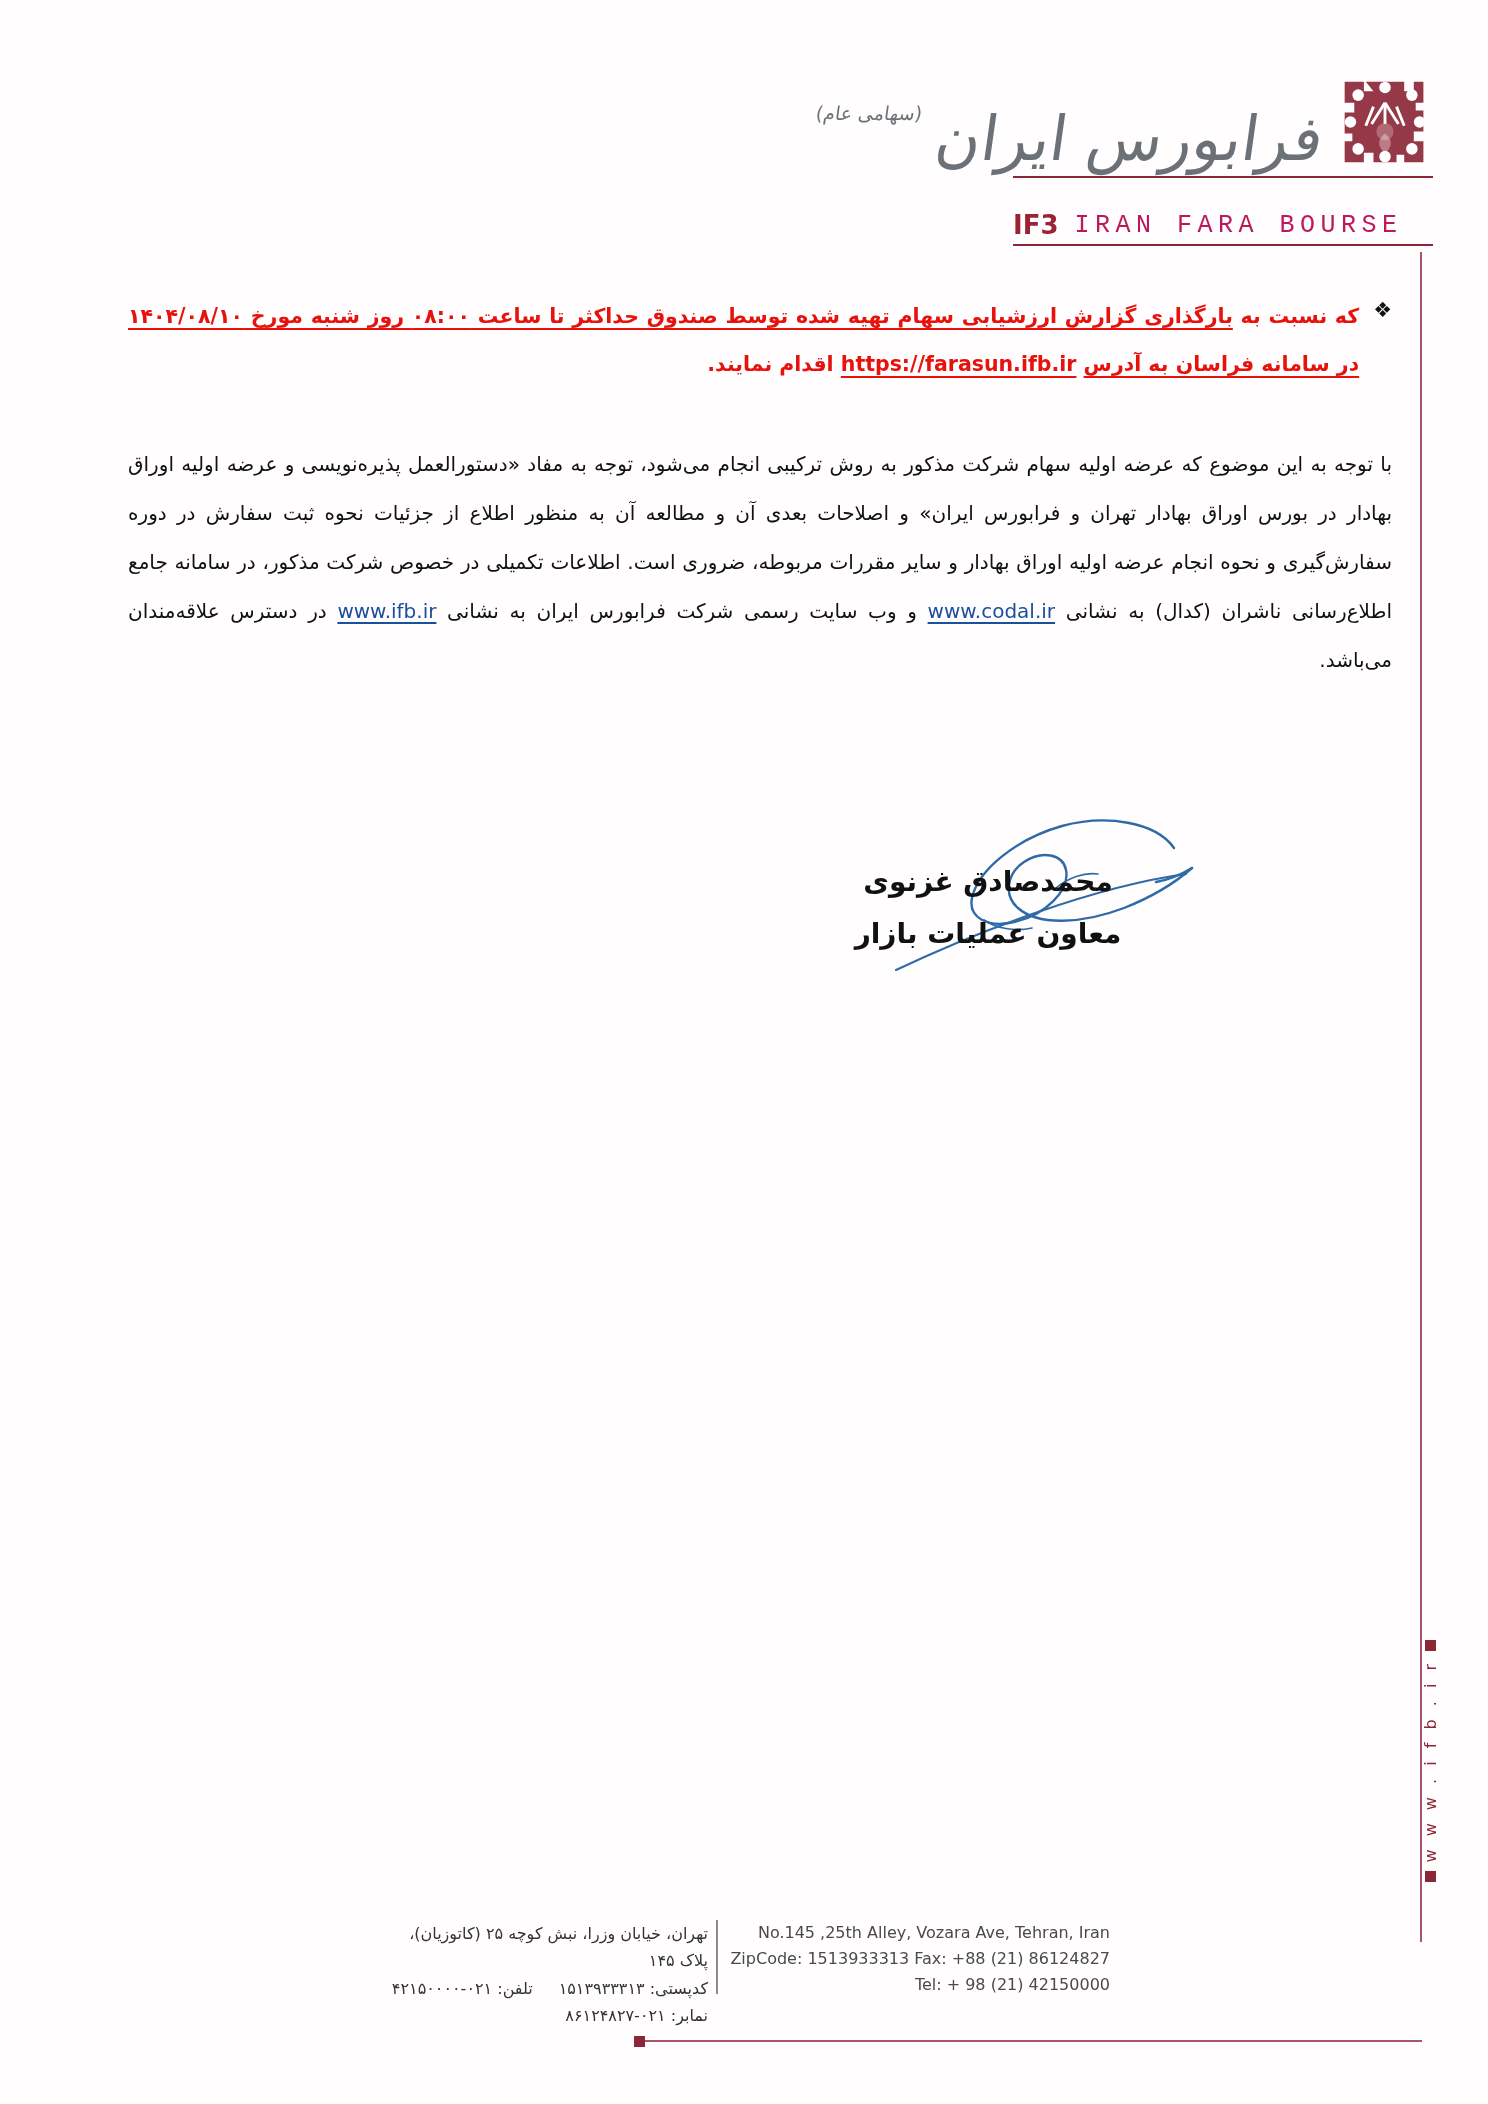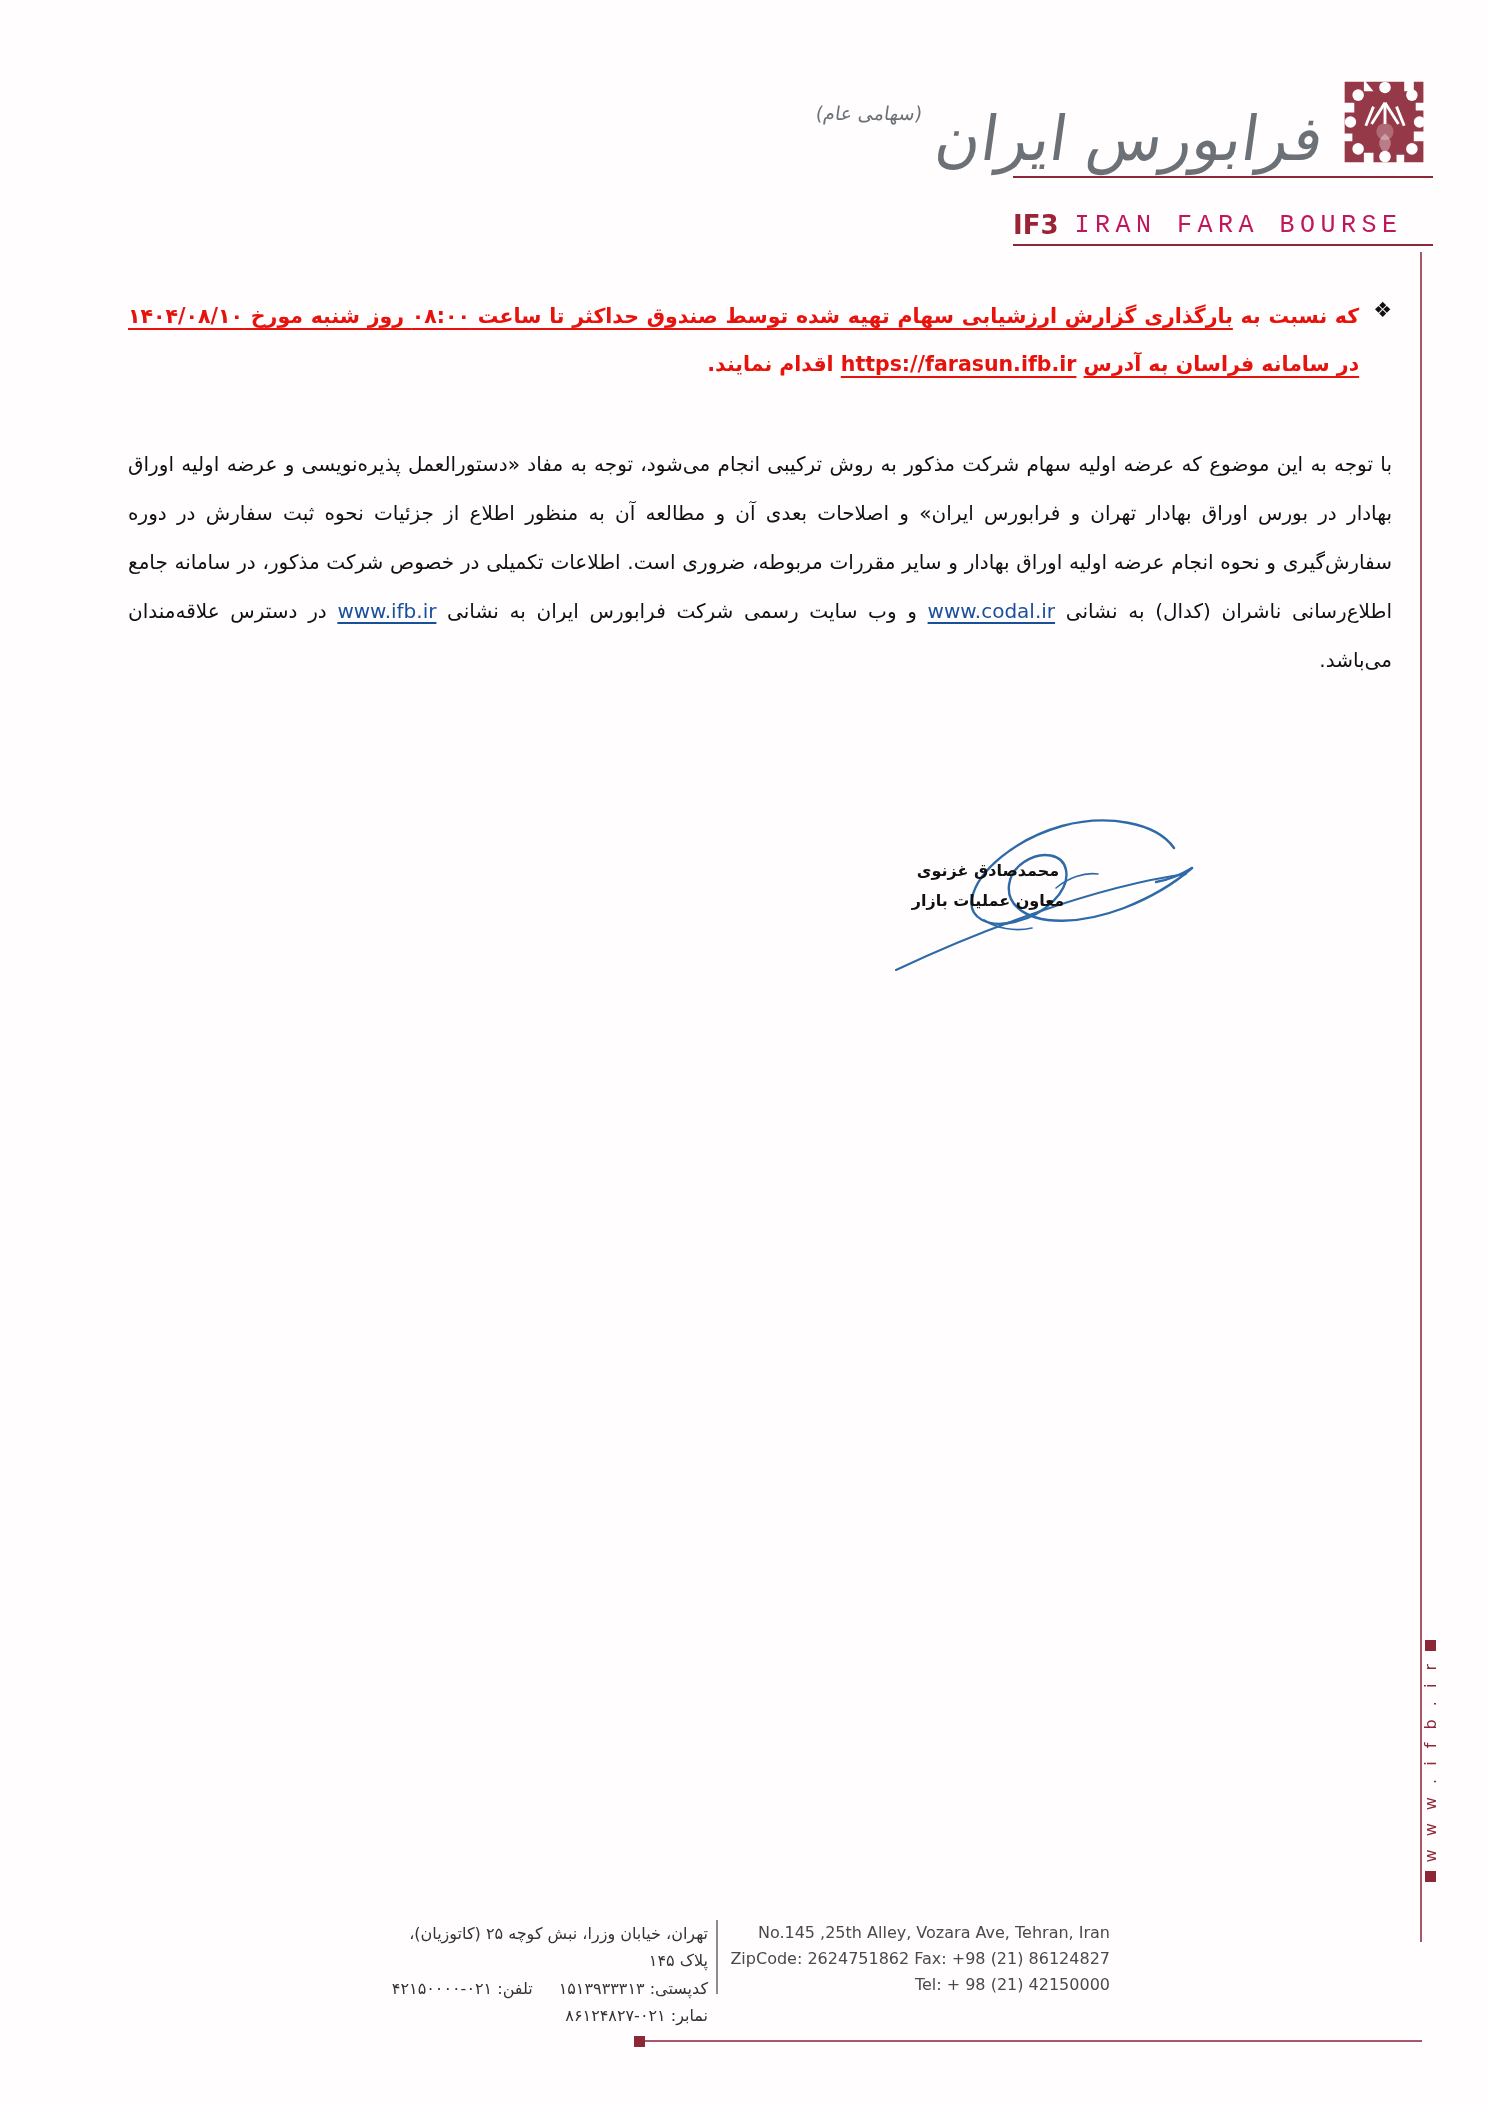--- a/index.html
+++ b/index.html
@@ -218,21 +218,21 @@
     top: -64px;
     right: -18px;
     width: 360px;
     height: 185px;
     pointer-events: none;
   }
   .sig-name, .sig-title {
     position: relative;
     font-family: "DejaVu Sans", "Liberation Sans", sans-serif;
     font-weight: bold;
-    font-size: 16px;
+    font-size: 28px;
     color: #111111;
     line-height: 1.85;
     text-align: center;
   }
 
   
   .footer {
     position: absolute;
     bottom: 74px;
     left: 0;
@@ -370,21 +370,21 @@
         <path d="M200 96 C 212 86, 228 80, 242 82" stroke-width="1.6"></path>
       </g>
     </svg>
     <div class="sig-name">محمدصادق غزنوی</div>
     <div class="sig-title">معاون عملیات بازار</div>
   </div>
 
   <div class="footer">
     <div class="footer-en">
       <div>No.145 ,25th Alley, Vozara Ave, Tehran, Iran</div>
-      <div>ZipCode: 2624751862   Fax: +98 (21) 86124827</div>
+      <div>ZipCode: 1513933313   Fax: +88 (21) 86124827</div>
       <div>Tel: + 98 (21) 42150000</div>
     </div>
     <div class="footer-divider"></div>
     <div class="footer-fa">
       <div>تهران، خیابان وزرا، نبش کوچه ۲۵ (کاتوزیان)، پلاک ۱۴۵</div>
       <div class="fa-row2">
         <span>کدپستی: ۱۵۱۳۹۳۳۳۱۳</span>
         <span>تلفن: ۰۲۱-۴۲۱۵۰۰۰۰</span>
       </div>
       <div>نمابر: ۰۲۱-۸۶۱۲۴۸۲۷</div>

